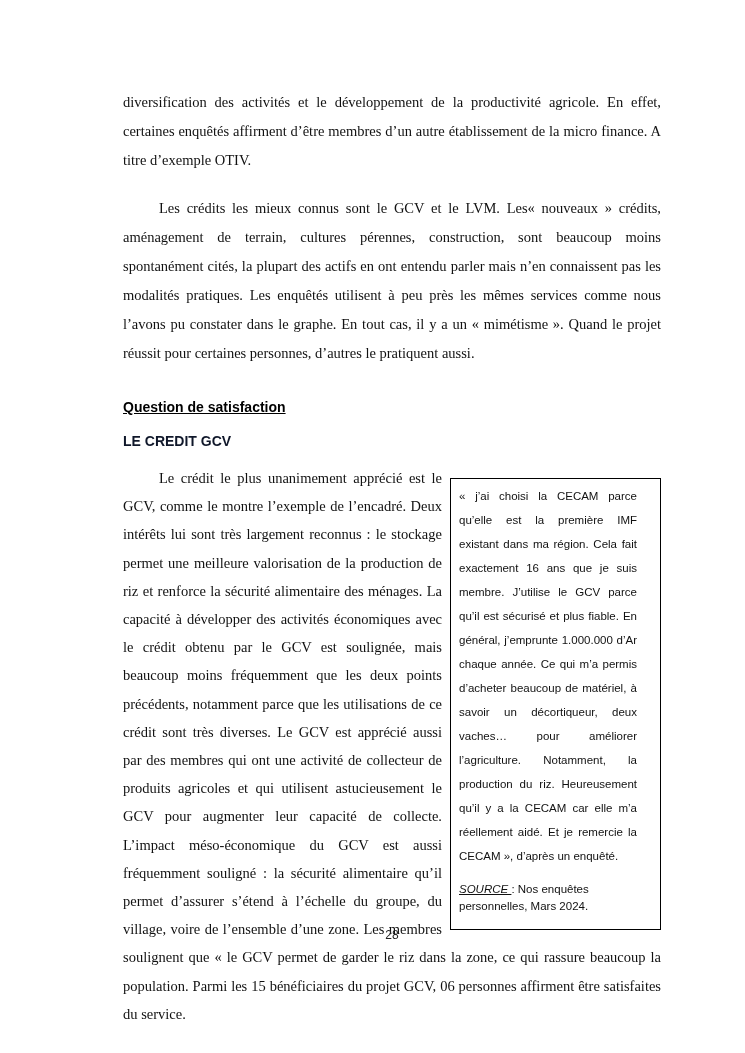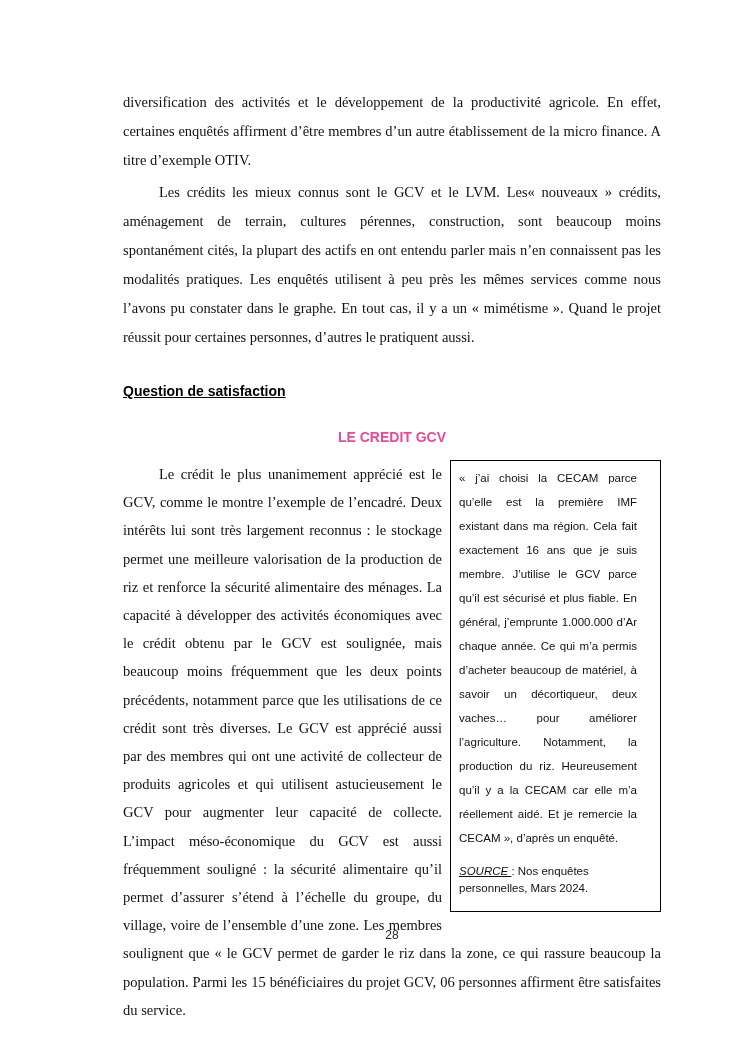--- a/index.html
+++ b/index.html
@@ -14,49 +14,49 @@
     font-family: "Liberation Serif", serif;
     overflow: hidden;
   }
   .body-text {
     font-size: 14.5px;
     line-height: 29px;
     text-align: justify;
     color: #111111;
   }
   .indent { text-indent: 36px; }
-  .para-2 { margin-top: 3px; }
+  .para-2 { margin-top: 19px; }
   .section-heading {
     margin-top: 31px;
     font-family: "Liberation Sans", sans-serif;
     font-size: 14px;
     font-weight: bold;
     color: #000000;
   }
   .section-heading .u { text-decoration: underline; }
   .sub-heading {
-    margin-top: 30px;
+    margin-top: 18px;
     font-family: "Liberation Sans", sans-serif;
     font-size: 14px;
     font-weight: bold;
-    color: #ec4899;
-    text-align: center;
+    color: #0f172a;
   }
   .wrap-section { margin-top: 15px; }
   .wrap-section::after { content: ""; display: block; clear: both; }
   .quote-box {
     float: right;
     width: 211px;
     margin-left: 8px;
     margin-bottom: 7px;
     border: 1px solid #000000;
     padding: 5px 23px 14px 8px;
     font-family: "Liberation Sans", sans-serif;
     font-size: 11.5px;
     color: #111111;
+    margin-top: 14px;
   }
   .quote-box .quote {
     line-height: 24px;
     text-align: justify;
   }
   .quote-box .source {
     margin-top: 13px;
     line-height: 17px;
     text-align: left;
   }

